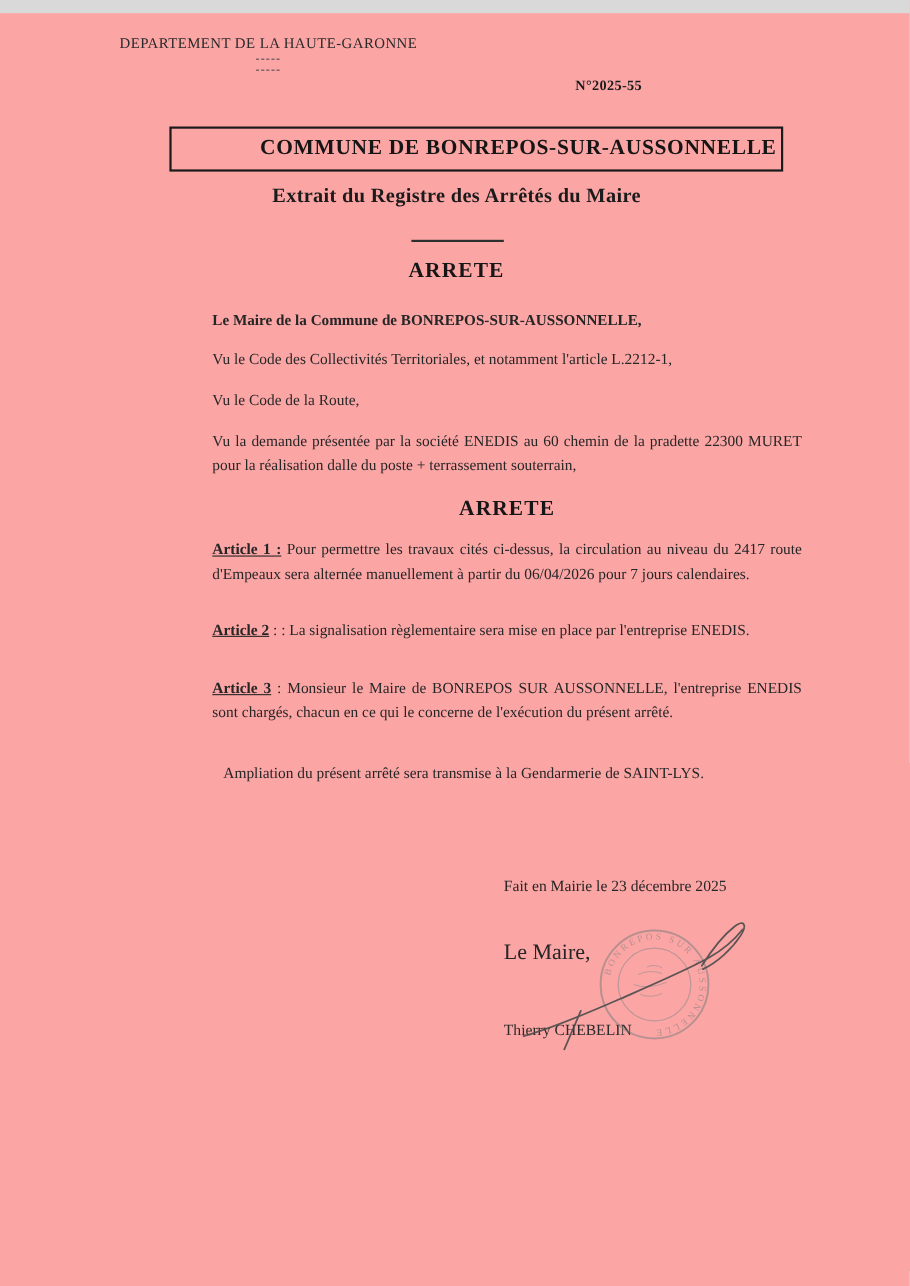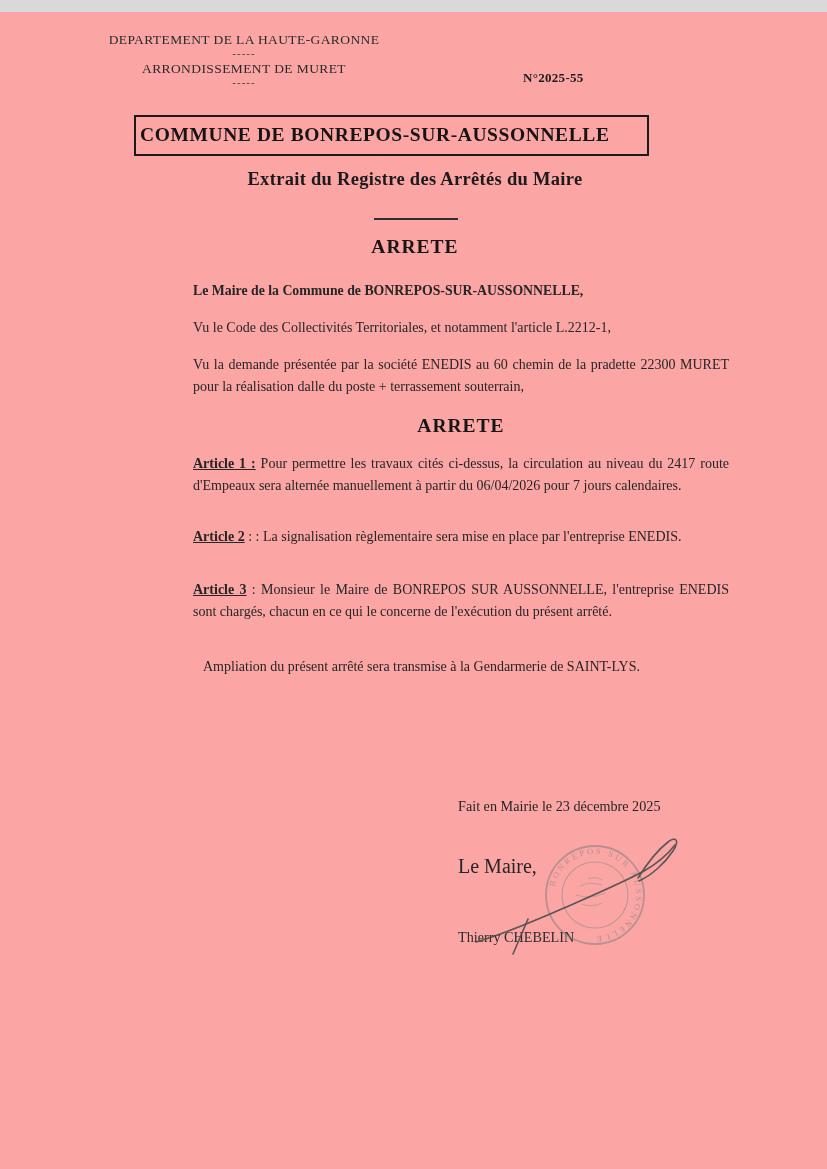--- a/index.html
+++ b/index.html
@@ -46,26 +46,26 @@
     font-size: 13px;
     font-weight: bold;
     letter-spacing: 0.3px;
     color: #1c1c1c;
   }
 
   
   .title-box {
     position: absolute;
     top: 103px;
-    left: 134px;
-    width: 515px;
+    left: 154px;
+    width: 558px;
     border: 2.5px solid #1a1a1a;
     box-sizing: border-box;
     padding: 7px 4px 8px 4px;
-    text-align: left;
+    text-align: right;
     font-size: 19.5px;
     font-weight: bold;
     letter-spacing: 0.6px;
     color: #151515;
   }
 
   .subtitle {
     position: absolute;
     top: 157px;
     left: 0;
@@ -167,37 +167,37 @@
   }
 </style>
 </head>
 <body>
 
 <div class="page">
 
   <div class="header-left">
     <span class="hdr-line">DEPARTEMENT DE LA HAUTE-GARONNE</span>
     <span class="dashes">-----</span>
-    <span class="hdr-line hdr-arrondissement">ARRONDISSEMENT DE MURET</span>
     <span class="dashes">-----</span>
   </div>
 
   <div class="doc-number">N°2025-55</div>
 
   <div class="title-box">COMMUNE DE BONREPOS-SUR-AUSSONNELLE</div>
 
   <div class="subtitle">Extrait du Registre des Arrêtés du Maire</div>
 
   <div class="divider"></div>
 
   <div class="heading-main">ARRETE</div>
 
   <div class="content">
     <p class="intro">Le Maire de la Commune de BONREPOS-SUR-AUSSONNELLE,</p>
     <p class="vu">Vu le Code des Collectivités Territoriales, et notamment l'article L.2212-1,</p>
+    <p class="vu">Vu le Code de la Route,</p>
     <p class="vu vu-multi">Vu la demande présentée par la société ENEDIS au 60 chemin de la pradette 22300 MURET pour la réalisation dalle du poste + terrassement souterrain,</p>
 
     <p class="heading-sub">ARRETE</p>
 
     <p class="article a1">
       <span class="article-label">Article 1 :</span><span> Pour permettre les travaux cités ci-dessus, la circulation au niveau du 2417 route d'Empeaux sera alternée manuellement à partir du 06/04/2026 pour 7 jours calendaires.</span>
     </p>
 
     <p class="article a2">
       <span class="article-label">Article 2</span><span> : : La signalisation règlementaire sera mise en place par l'entreprise ENEDIS.</span>

